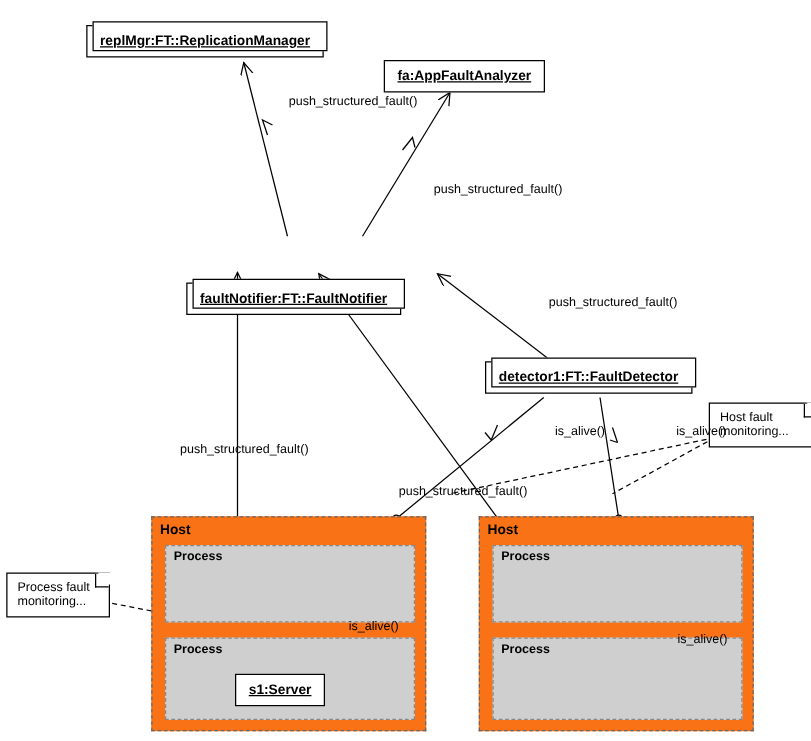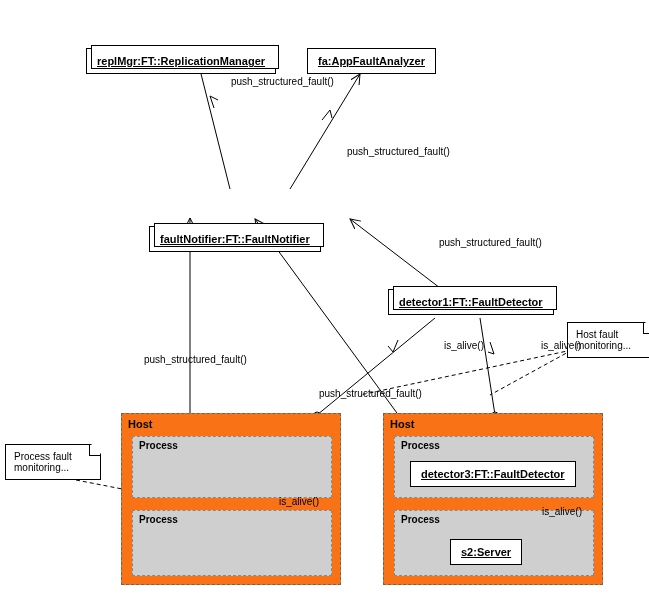--- a/index.html
+++ b/index.html
@@ -147,21 +147,21 @@
   <path d="M494,354 L488,352" stroke="#000" fill="none"></path>
 
   <path d="M231,495 L231,505 L226,501" stroke="#000" fill="none"></path>
 
   <path d="M494,500 L494,510 L489,506" stroke="#000" fill="none"></path>
 
   <path d="M214,108 L210,96 L218,100" stroke="#000" fill="none"></path>
   <path d="M322,120 L330,110 L332,118" stroke="#000" fill="none"></path>
 </svg>
 
-<div class="obj-box stacked" style="left:86px; top:20px; z-index:2;margin-top:28px;">
+<div class="obj-box stacked" style="left:69px; top:20px; z-index:2;">
   <span>replMgr:FT::ReplicationManager</span>
 </div>
 
 <div class="obj-box" style="left:307px; top:48px; z-index:2;">
   <span>fa:AppFaultAnalyzer</span>
 </div>
 
 <div class="obj-box stacked" style="left:149px; top:190px; z-index:2;margin-top:36px;">
   <span>faultNotifier:FT::FaultNotifier</span>
 </div>
@@ -170,45 +170,42 @@
   <span>detector1:FT::FaultDetector</span>
 </div>
 
 <div class="host" style="left:121px; top:413px; width:220px; height:172px;">
   <div class="host-label">Host</div>
   <div class="process" style="left:10px; top:22px; width:200px; height:62px;">
     <div class="process-label">Process</div>
   </div>
   <div class="process" style="left:10px; top:96px; width:200px; height:66px;">
     <div class="process-label">Process</div>
+    <div class="obj-box" style="left:55px; top:28px; position:absolute;">
+      <span>s1:Server</span>
+    </div>
   </div>
 </div>
 
 <div class="host" style="left:383px; top:413px; width:220px; height:172px;">
   <div class="host-label">Host</div>
   <div class="process" style="left:10px; top:22px; width:200px; height:62px;">
     <div class="process-label">Process</div>
-    <div class="obj-box" style="left:15px; top:24px; position:absolute;">
-      <span>detector3:FT::FaultDetector</span>
-    </div>
   </div>
   <div class="process" style="left:10px; top:96px; width:200px; height:66px;">
     <div class="process-label">Process</div>
-    <div class="obj-box" style="left:55px; top:28px; position:absolute;">
-      <span>s2:Server</span>
-    </div>
   </div>
 </div>
 
 <div class="note" style="left:567px; top:322px;">
   <div class="note-fold"></div>
   <span>Host fault monitoring...</span>
 </div>
 
-<div class="note" style="left:5px; top:444px; width:96px;">
+<div class="note" style="left:5px; top:458px; width:83px;">
   <div class="note-fold"></div>
   <span>Process fault monitoring...</span>
 </div>
 
 <div class="msg-label" style="left:187px; top:76px;">push_structured_fault()</div>
 <div class="msg-label" style="left:303px; top:146px;">push_structured_fault()</div>
 <div class="msg-label" style="left:395px; top:237px;">push_structured_fault()</div>
 <div class="msg-label" style="left:100px; top:354px;">push_structured_fault()</div>
 <div class="msg-label" style="left:275px; top:388px;">push_structured_fault()</div>
 <div class="msg-label" style="left:400px; top:340px;">is_alive()</div>

